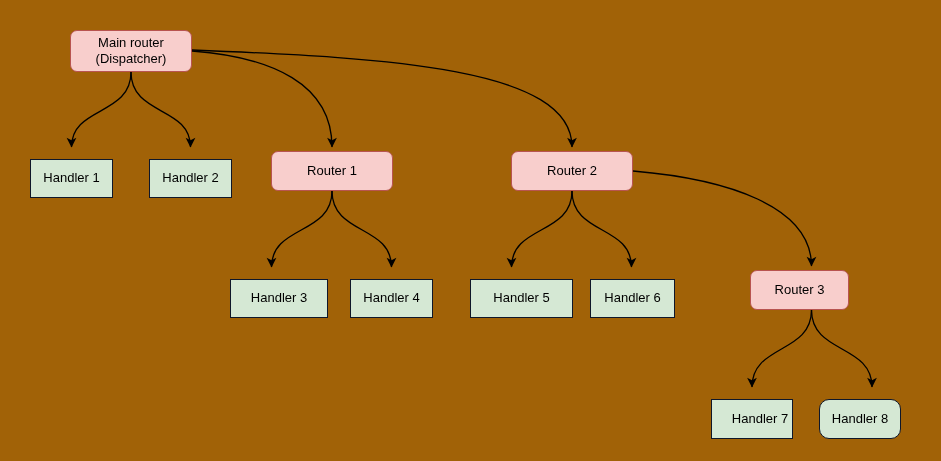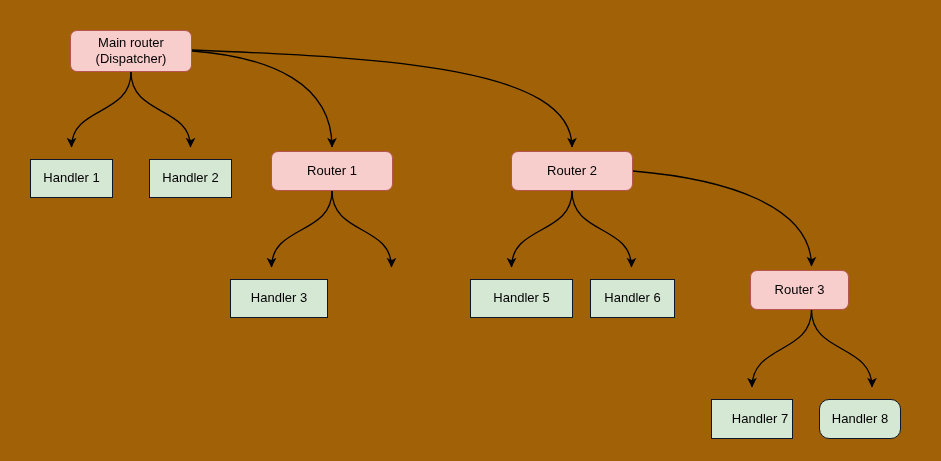--- a/index.html
+++ b/index.html
@@ -82,20 +82,21 @@
   <div class="node handler" style="left:30px; top:151px; width:83px; height:39px;">Handler 1</div>
 
   <div class="node handler" style="left:149px; top:151px; width:83px; height:39px;">Handler 2</div>
 
   <div class="node router" style="left:271px; top:151px; width:122px; height:40px;">Router 1</div>
 
   <div class="node router" style="left:511px; top:151px; width:122px; height:40px;text-align:center;">Router 2</div>
 
   <div class="node handler" style="left:230px; top:271px; width:98px; height:39px;">Handler 3</div>
 
+  <div class="node handler" style="left:350px; top:271px; width:83px; height:39px;">Handler 4</div>
 
   <div class="node handler" style="left:470px; top:271px; width:103px; height:39px;">Handler 5</div>
 
   <div class="node handler" style="left:590px; top:271px; width:85px; height:39px;">Handler 6</div>
 
   <div class="node router" style="left:750px; top:270px; width:99px; height:40px;">Router 3</div>
 
   <div class="node handler" style="left:711px; top:391px; width:82px; height:40px;padding-left:16px;">Handler 7</div>
 
   <div class="node handler" style="left:819px; top:391px; width:82px; height:40px;border-radius:10px;">Handler 8</div>

